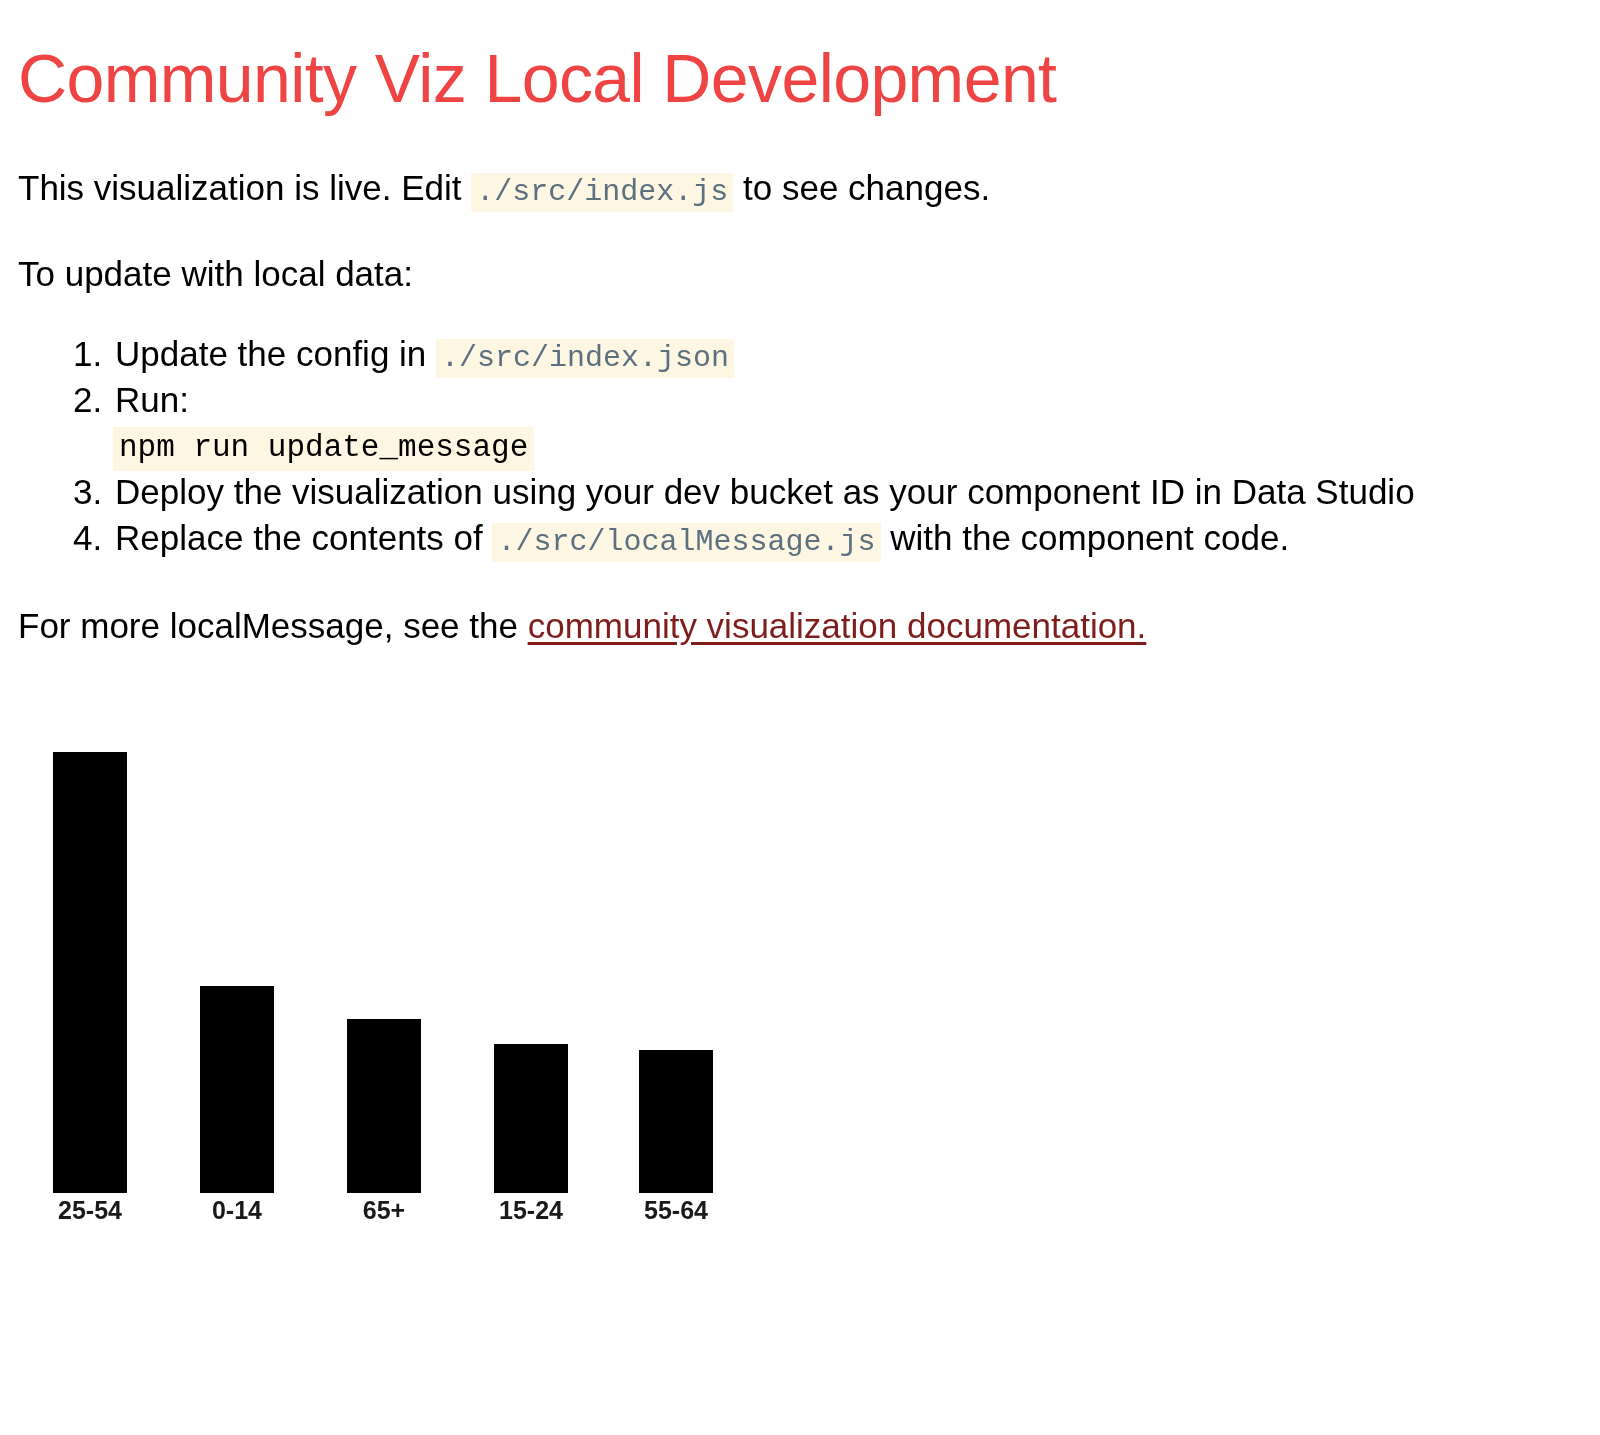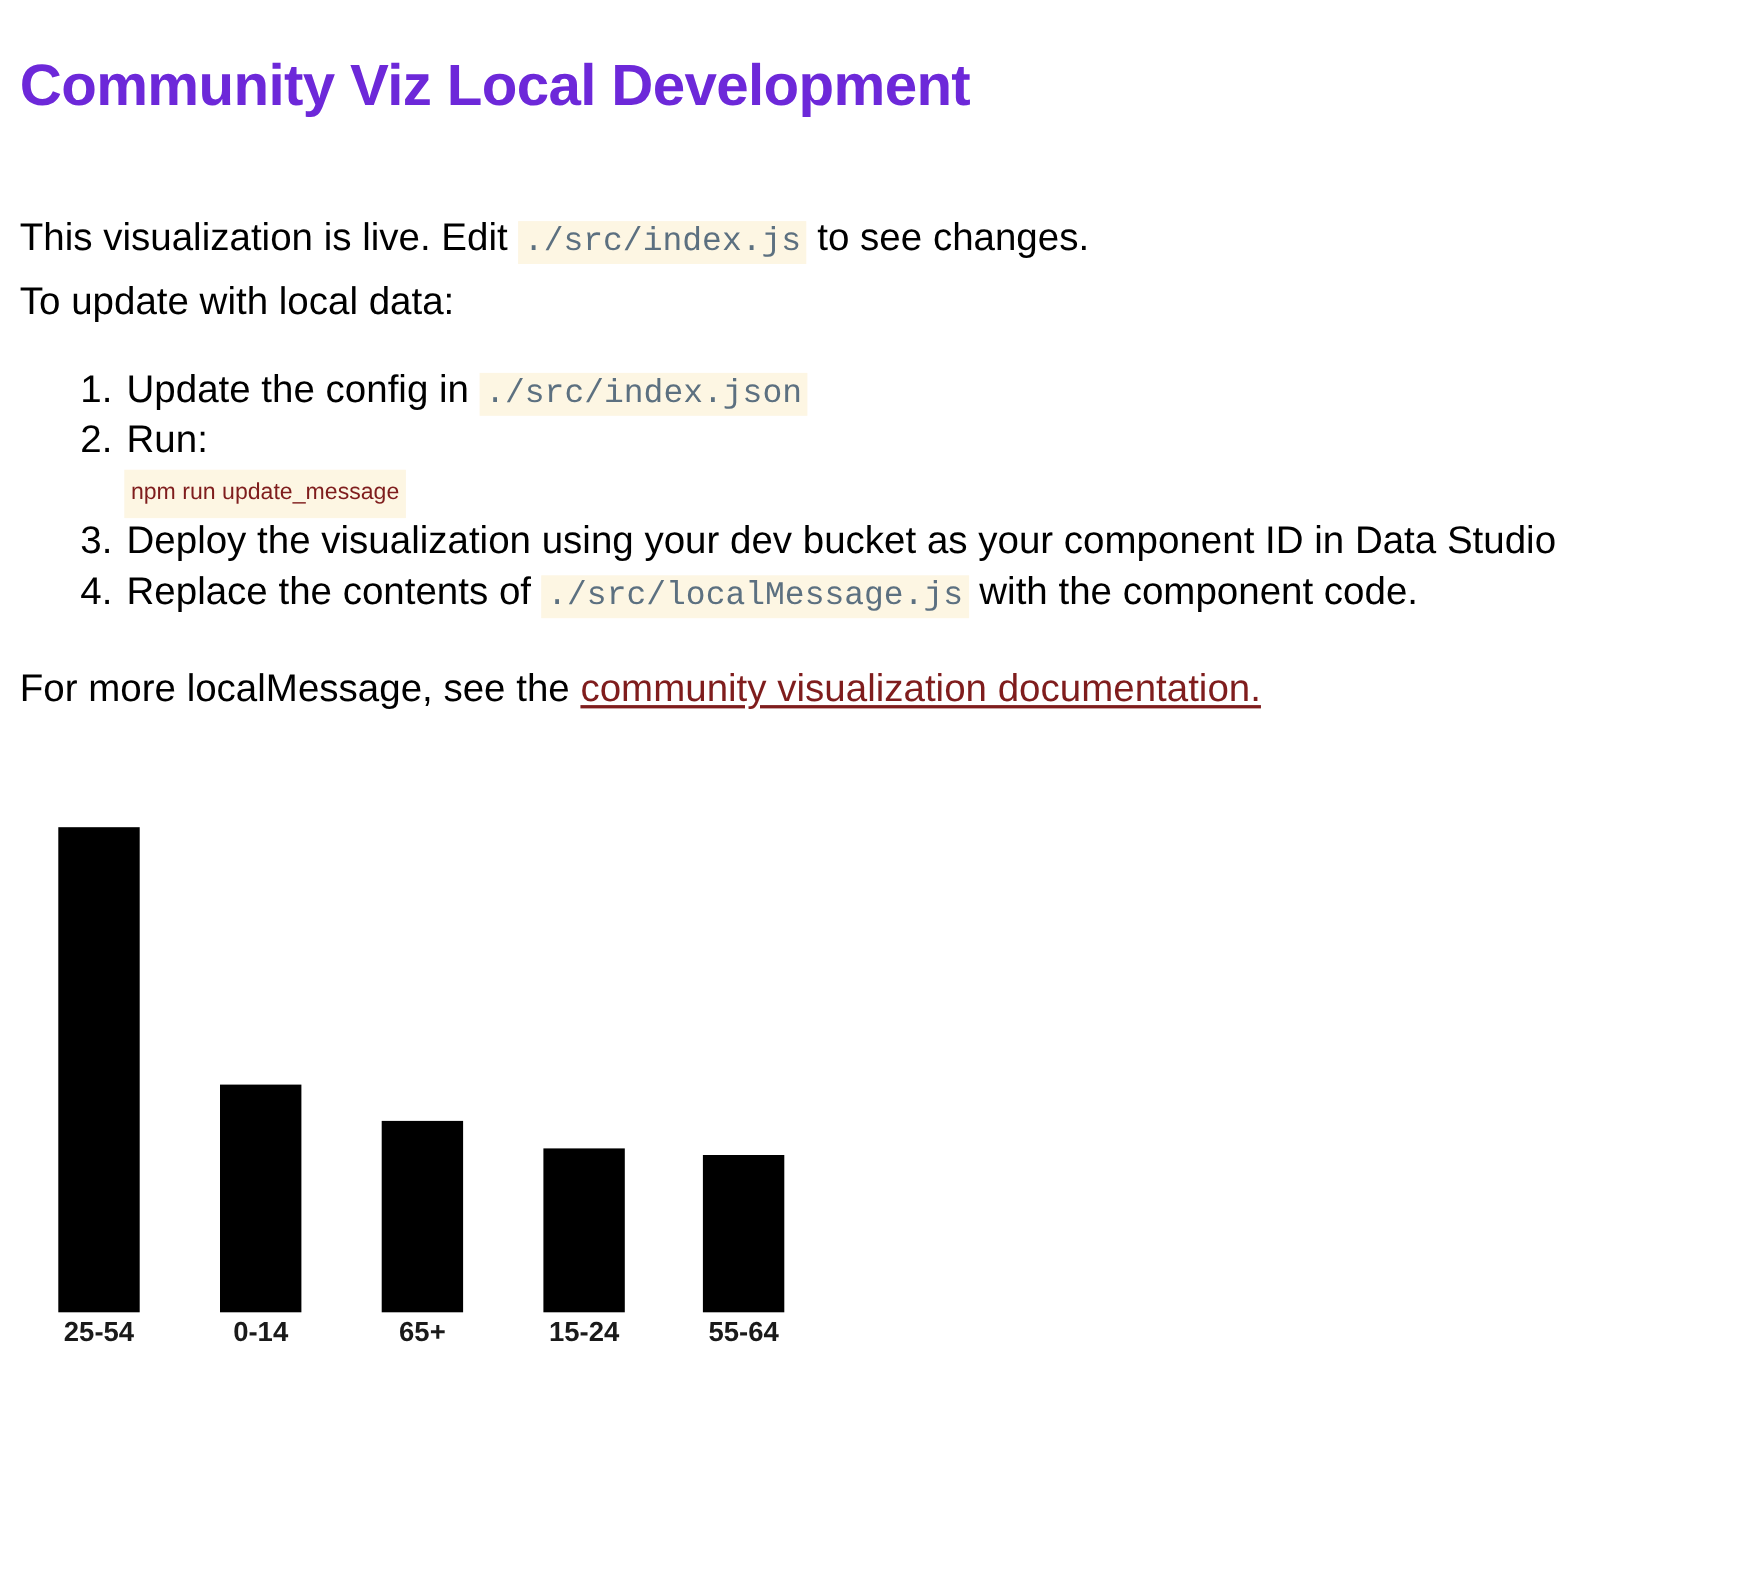--- a/index.html
+++ b/index.html
@@ -26,40 +26,40 @@
     height: 1435px;
     padding: 0;
   }
 
   
   .page-title {
     position: absolute;
     left: 18px;
     top: 47px;
     margin: 0;
-    font-size: 53px;
+    font-size: 68px;
     line-height: 62px;
-    font-weight: 700;
+    font-weight: 400;
     letter-spacing: -0.6px;
-    color: #6d28d9;
+    color: #ef4444;
     white-space: nowrap;
   }
 
   
   .para {
     position: absolute;
     left: 18px;
     margin: 0;
     font-size: 35px;
     line-height: 44px;
     font-weight: 400;
     color: #000;
     white-space: nowrap;
   }
-  .para-intro { top: 166px; margin-top: 28px; }
+  .para-intro { top: 166px; }
   .para-update { top: 252px; }
   .para-more { top: 604px; }
 
   
   code, .code {
     font-family: "Liberation Mono", "DejaVu Sans Mono", monospace;
     background: #fdf6e3;
     color: #5c7080;
     font-size: 30px;
     padding: 2px 5px 3px 5px;
@@ -91,25 +91,25 @@
   }
   .step-1 { top: 0px; }
   .step-2 { top: 46px; }
   .step-3 { top: 138px; }
   .step-4 { top: 184px; }
 
   .code-block {
     position: absolute;
     left: 113px;
     top: 95px;
-    font-family: Liberation Sans, sans-serif;
-    font-size: 21px;
+    font-family: Liberation Mono, monospace;
+    font-size: 31px;
     line-height: 38px;
     background: #fdf6e3;
-    color: #7f1d1d;
+    color: #000000;
     padding: 2px 6px 4px 6px;
     white-space: pre;
   }
 
   
   .doc-link {
     color: #7f1d1d;
     text-decoration: underline;
     text-underline-offset: 4px;
     cursor: pointer;

